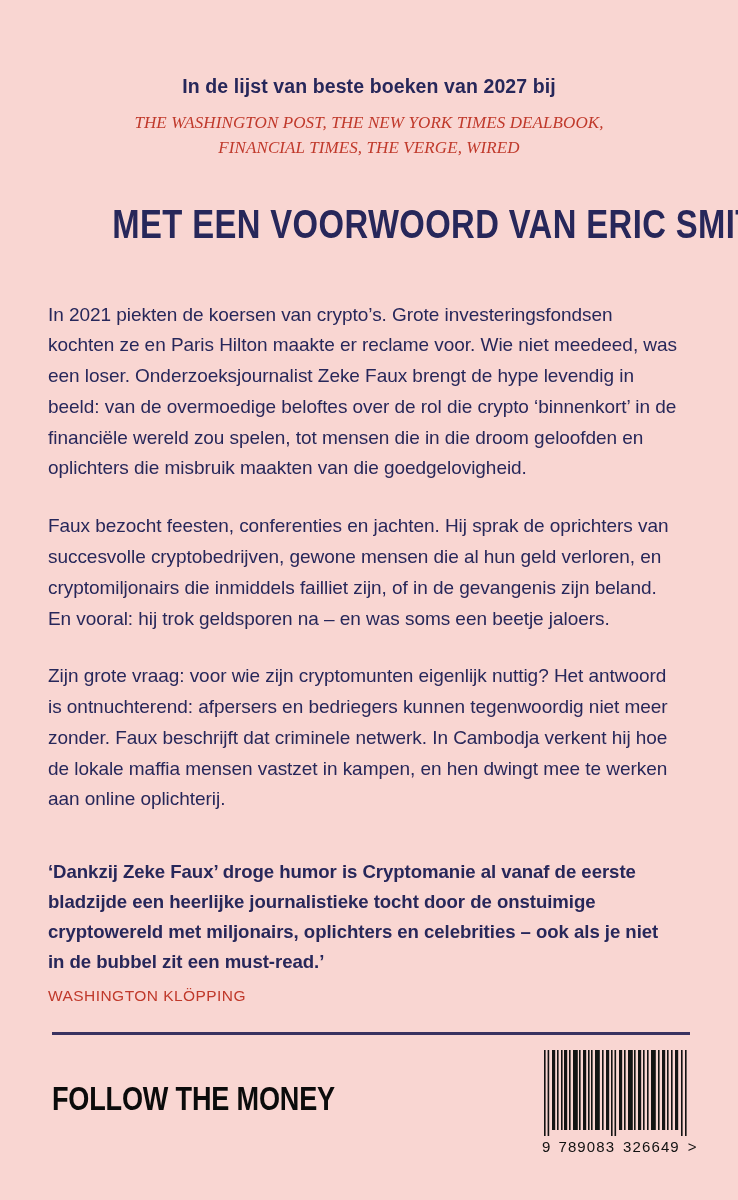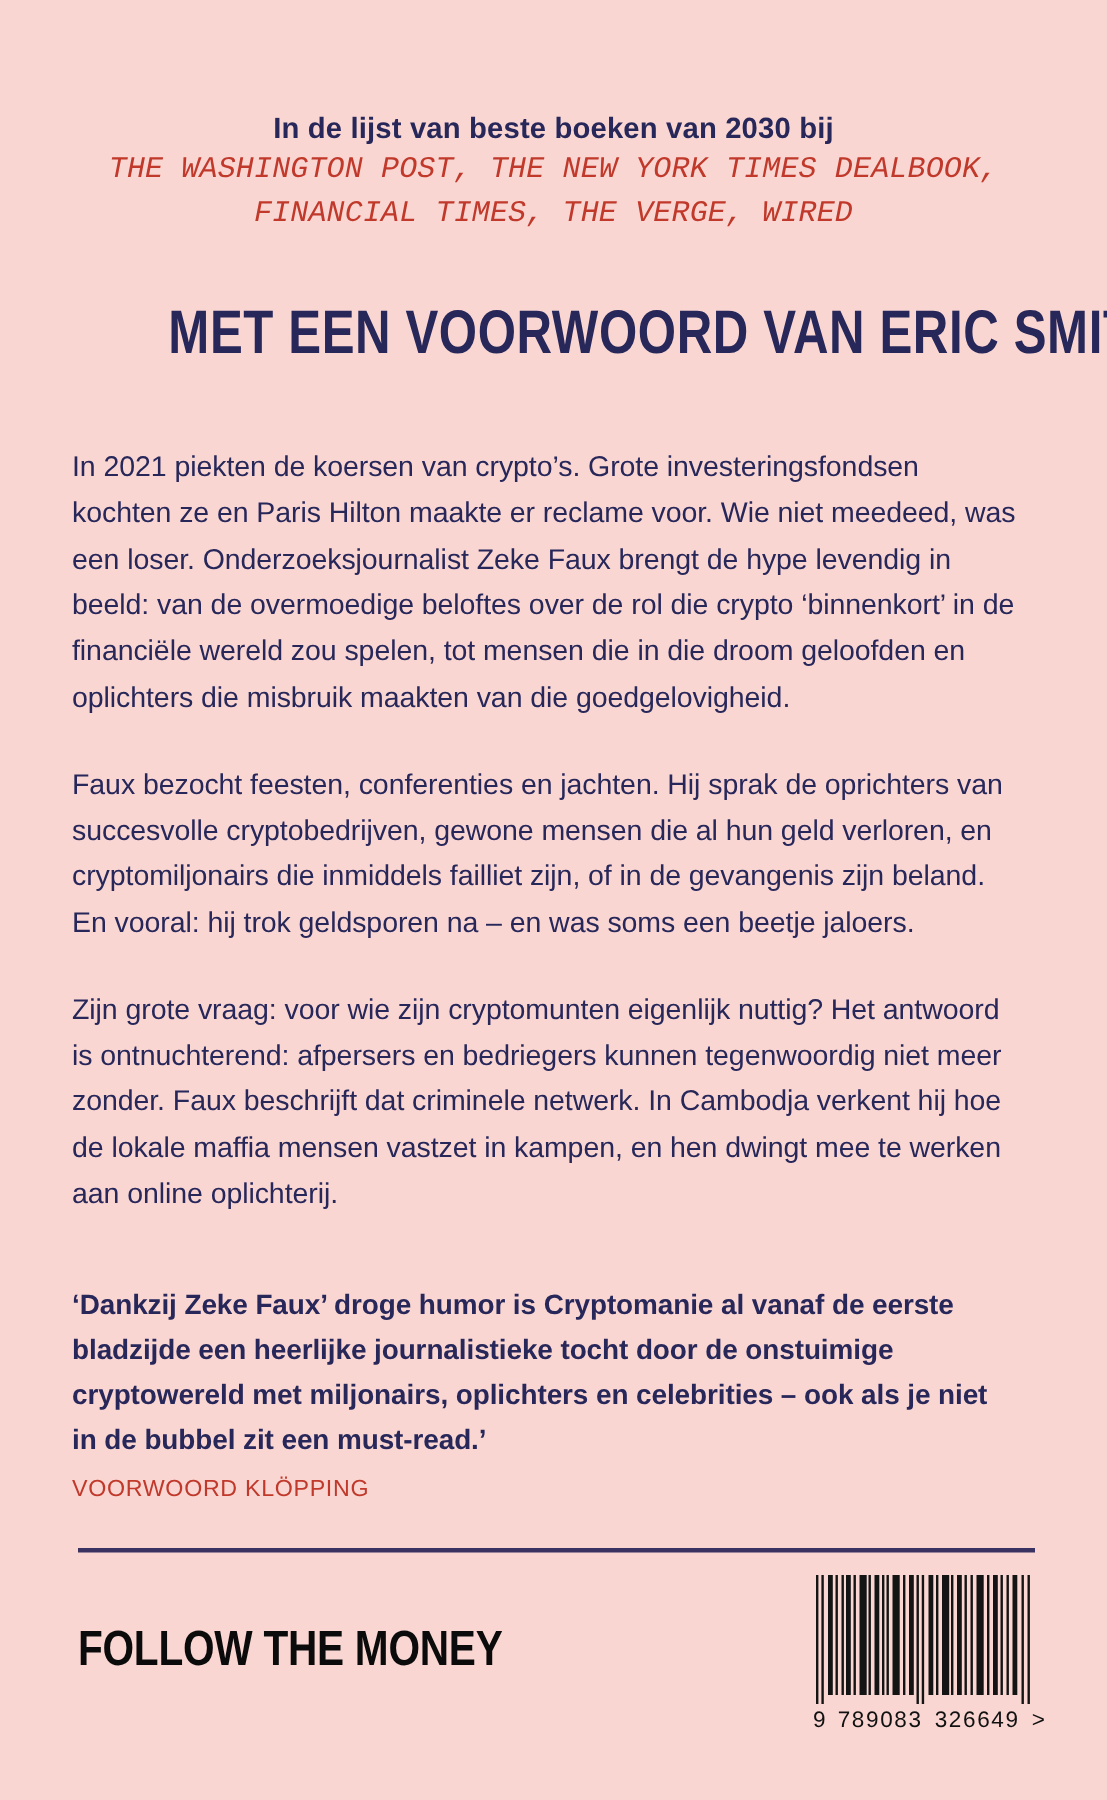--- a/index.html
+++ b/index.html
@@ -32,24 +32,24 @@
   }
   .award-line-bold {
     font-family: "Liberation Sans", sans-serif;
     font-weight: bold;
     font-size: 19.5px;
     letter-spacing: 0.1px;
     color: #27275A;
     line-height: 1.25;
   }
   .award-outlets {
-    margin-top: 2px;
-    font-family: Liberation Mono, monospace;
+    margin-top: 13px;
+    font-family: Liberation Serif, serif;
     font-style: italic;
-    font-size: 20px;
+    font-size: 17px;
     color: #C0392B;
     line-height: 1.42;
     letter-spacing: 0.1px;
   }
   .award-outlets .outlet-row {
     display: block;
   }
 
   
   .foreword {
@@ -170,38 +170,38 @@
   .barcode-digits .caret {
     font-size: 15px;
   }
 </style>
 </head>
 <body>
 
 <div class="cover">
 
   <div class="award-block">
-    <div class="award-line-bold">In de lijst van beste boeken van 2030 bij</div>
+    <div class="award-line-bold">In de lijst van beste boeken van 2027 bij</div>
     <div class="award-outlets">
       <span class="outlet-row">THE WASHINGTON POST, THE NEW YORK TIMES DEALBOOK,</span>
       <span class="outlet-row">FINANCIAL TIMES, THE VERGE, WIRED</span>
     </div>
   </div>
 
   <div class="foreword">MET EEN VOORWOORD VAN ERIC SMIT</div>
 
   <div class="body-copy">
     <p>In 2021 piekten de koersen van crypto’s. Grote investeringsfondsen kochten ze en Paris Hilton maakte er reclame voor. Wie niet meedeed, was een loser. Onderzoeksjournalist Zeke Faux brengt de hype levendig in beeld: van de overmoedige beloftes over de rol die crypto ‘binnenkort’ in de financiële wereld zou spelen, tot mensen die in die droom geloofden en oplichters die misbruik maakten van die goedgelovigheid.</p>
     <p>Faux bezocht feesten, conferenties en jachten. Hij sprak de oprichters van succesvolle cryptobedrijven, gewone mensen die al hun geld verloren, en cryptomiljonairs die inmiddels failliet zijn, of in de gevangenis zijn beland. En vooral: hij trok geldsporen na – en was soms een beetje jaloers.</p>
     <p>Zijn grote vraag: voor wie zijn cryptomunten eigenlijk nuttig? Het antwoord is ontnuchterend: afpersers en bedriegers kunnen tegenwoordig niet meer zonder. Faux beschrijft dat criminele netwerk. In Cambodja verkent hij hoe de lokale maffia mensen vastzet in kampen, en hen dwingt mee te werken aan online oplichterij.</p>
   </div>
 
   <div class="quote-block">
     <p class="quote-text"><span>‘Dankzij Zeke Faux’ droge humor is </span><span class="title-italic">Cryptomanie</span><span> al vanaf de eerste bladzijde een heerlijke journalistieke tocht door de onstuimige cryptowereld met miljonairs, oplichters en celebrities – ook als je niet in de bubbel zit een must-read.’</span></p>
-    <div class="quote-attrib">VOORWOORD KLÖPPING</div>
+    <div class="quote-attrib">WASHINGTON KLÖPPING</div>
   </div>
 
   <div class="footer">
     <div class="divider"></div>
 
     <div class="publisher-logo">FOLLOW THE MONEY</div>
 
     <div class="barcode-wrap">
       <svg class="barcode-bars" viewBox="0 0 148 86" preserveAspectRatio="none">
         <rect x="0" y="0" width="148" height="86" fill="#F9D6D2"></rect>

